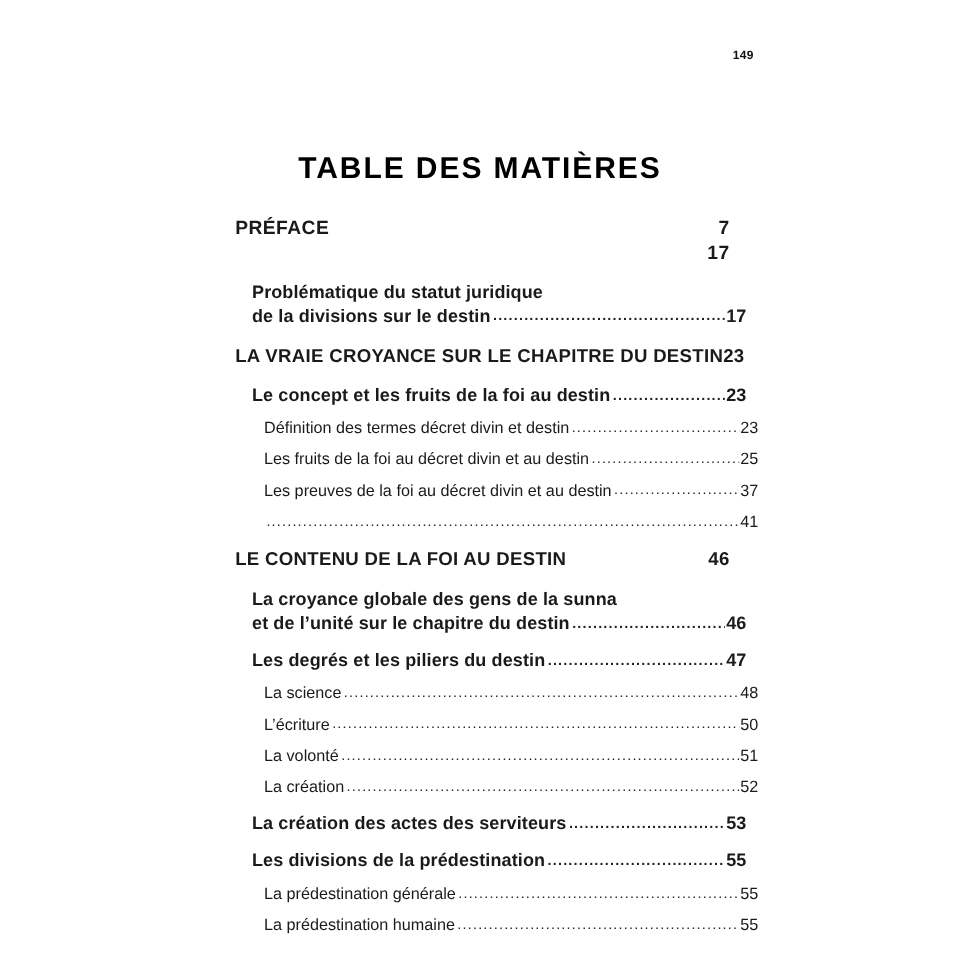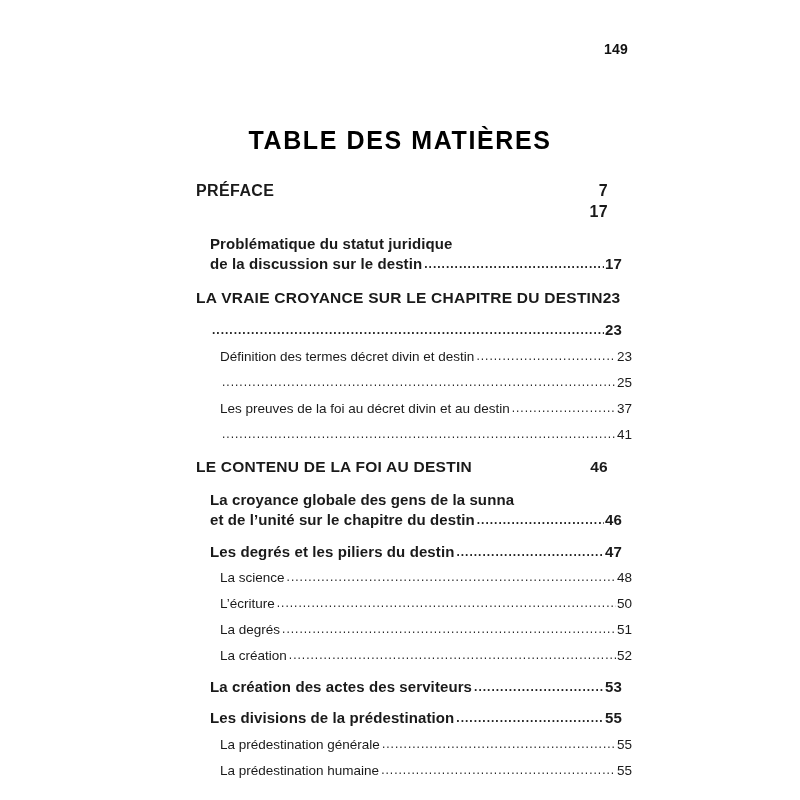--- a/index.html
+++ b/index.html
@@ -17,21 +17,21 @@
   .page {
     position: relative;
     width: 800px;
     height: 800px;
     box-sizing: border-box;
   }
   .page-number {
     position: absolute;
     top: 41px;
     right: 172px;
-    font-size: 14px;
+    font-size: 10px;
     font-weight: 600;
     letter-spacing: 0.2px;
     color: #111111;
   }
   .doc-title {
     position: absolute;
     top: 126px;
     left: 0;
     width: 800px;
     text-align: center;
@@ -138,40 +138,42 @@
         <span class="gap"></span>
         <span class="pg">7</span>
       </div>
       <div class="entry lvl-top">
         <span class="gap"></span>
         <span class="pg">17</span>
       </div>
       <div class="entry lvl-section multiline">
         <span class="first-line">Problématique du statut juridique</span>
         <span class="second-row">
-          <span class="label">de la discussion sur le destin</span>
+          <span class="label">de la divisions sur le destin</span>
           <span class="leader"> ........................................................................................................................</span>
           <span class="pg">17</span>
         </span>
       </div>
       <div class="entry lvl-major">
         <span class="label">LA VRAIE CROYANCE SUR LE CHAPITRE DU DESTIN</span>
         <span class="gap"></span>
         <span class="pg">23</span>
       </div>
       <div class="entry lvl-section">
+        <span class="label">Le concept et les fruits de la foi au destin</span>
         <span class="leader"> ........................................................................................................................</span>
         <span class="pg">23</span>
       </div>
       <div class="entry lvl-sub">
         <span class="label">Définition des termes décret divin et destin</span>
         <span class="leader"> ........................................................................................................................</span>
         <span class="pg">23</span>
       </div>
       <div class="entry lvl-sub">
+        <span class="label">Les fruits de la foi au décret divin et au destin</span>
         <span class="leader"> ........................................................................................................................</span>
         <span class="pg">25</span>
       </div>
       <div class="entry lvl-sub">
         <span class="label">Les preuves de la foi au décret divin et au destin</span>
         <span class="leader"> ........................................................................................................................</span>
         <span class="pg">37</span>
       </div>
       <div class="entry lvl-sub">
         <span class="leader"> ........................................................................................................................</span>
@@ -199,21 +201,21 @@
         <span class="label">La science</span>
         <span class="leader"> ........................................................................................................................</span>
         <span class="pg">48</span>
       </div>
       <div class="entry lvl-sub">
         <span class="label">L’écriture</span>
         <span class="leader"> ........................................................................................................................</span>
         <span class="pg">50</span>
       </div>
       <div class="entry lvl-sub">
-        <span class="label">La degrés</span>
+        <span class="label">La volonté</span>
         <span class="leader"> ........................................................................................................................</span>
         <span class="pg">51</span>
       </div>
       <div class="entry lvl-sub">
         <span class="label">La création</span>
         <span class="leader"> ........................................................................................................................</span>
         <span class="pg">52</span>
       </div>
       <div class="entry lvl-section">
         <span class="label">La création des actes des serviteurs</span>

